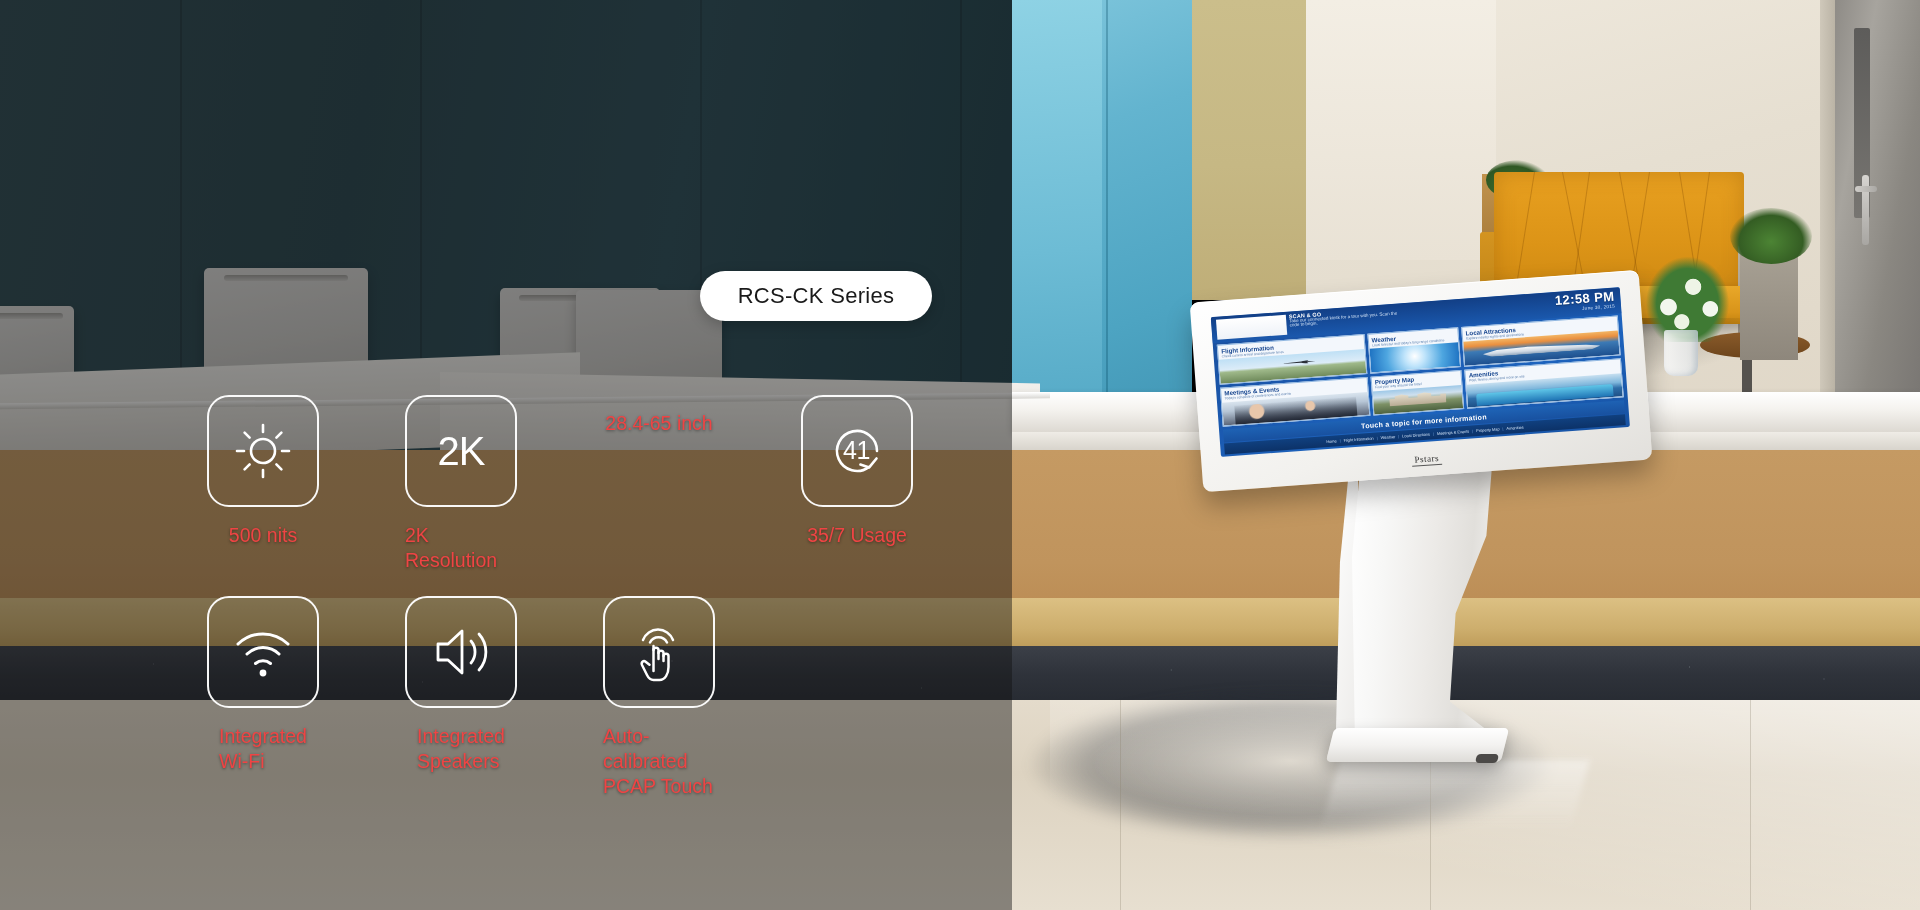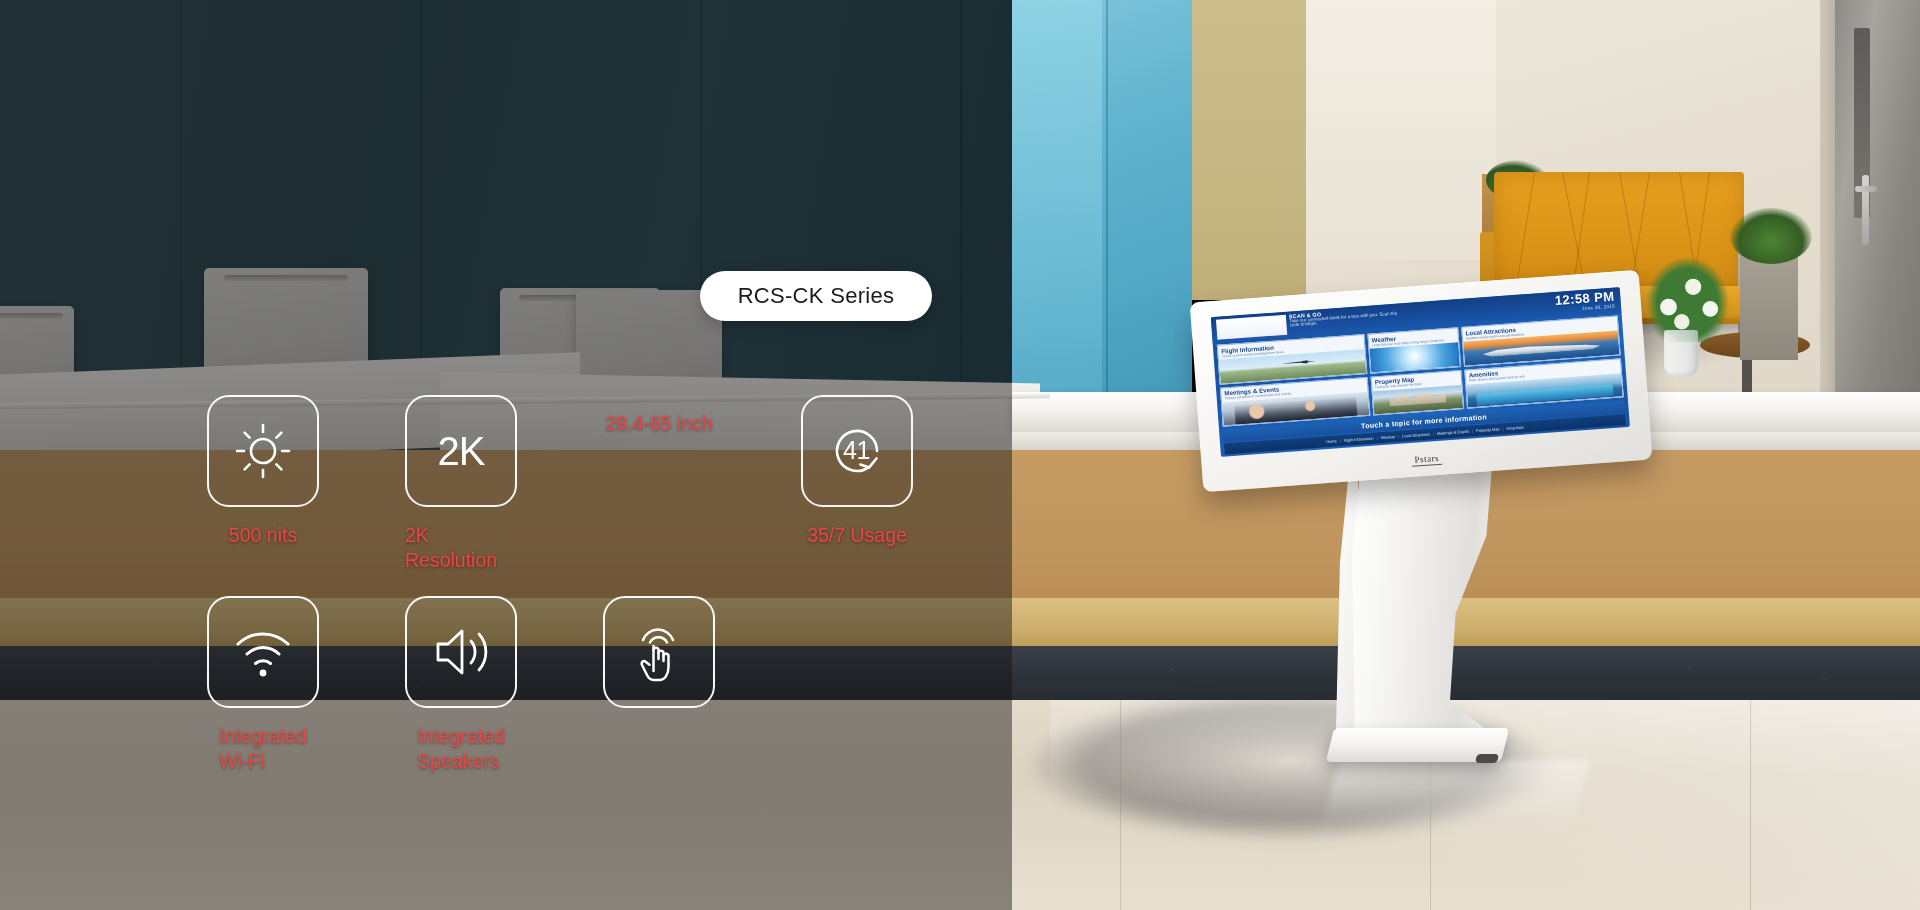--- a/index.html
+++ b/index.html
@@ -499,18 +499,20 @@
             <svg width="64" height="66" viewBox="0 0 64 66" fill="none" stroke="#fff" stroke-width="2.5" stroke-linecap="round" stroke-linejoin="round">
               <path d="M16 21a16 16 0 0 1 30 0"></path>
               <path d="M23 23.5a9.5 9.5 0 0 1 17 0"></path>
               <path d="M26.5 27V52"></path>
               <path d="M26.5 31c0-3 5-3 5 0v9"></path>
               <path d="M31.5 34c0-3 5-3 5 0v8"></path>
               <path d="M36.5 37c0-3 5-3 5 0v11c0 7-3.5 13-9 13h-6c-3 0-5-2-6.5-5l-5-10c-1.2-2.6 1.4-5 3.6-3.3l3.9 3"></path>
             </svg>
           </span>
         </div>
+        <div class="flabel">Auto-calibrated
+PCAP Touch</div>
       </div>
 
     </div>
   </div>
 
 </div>
 
 </body></html>

